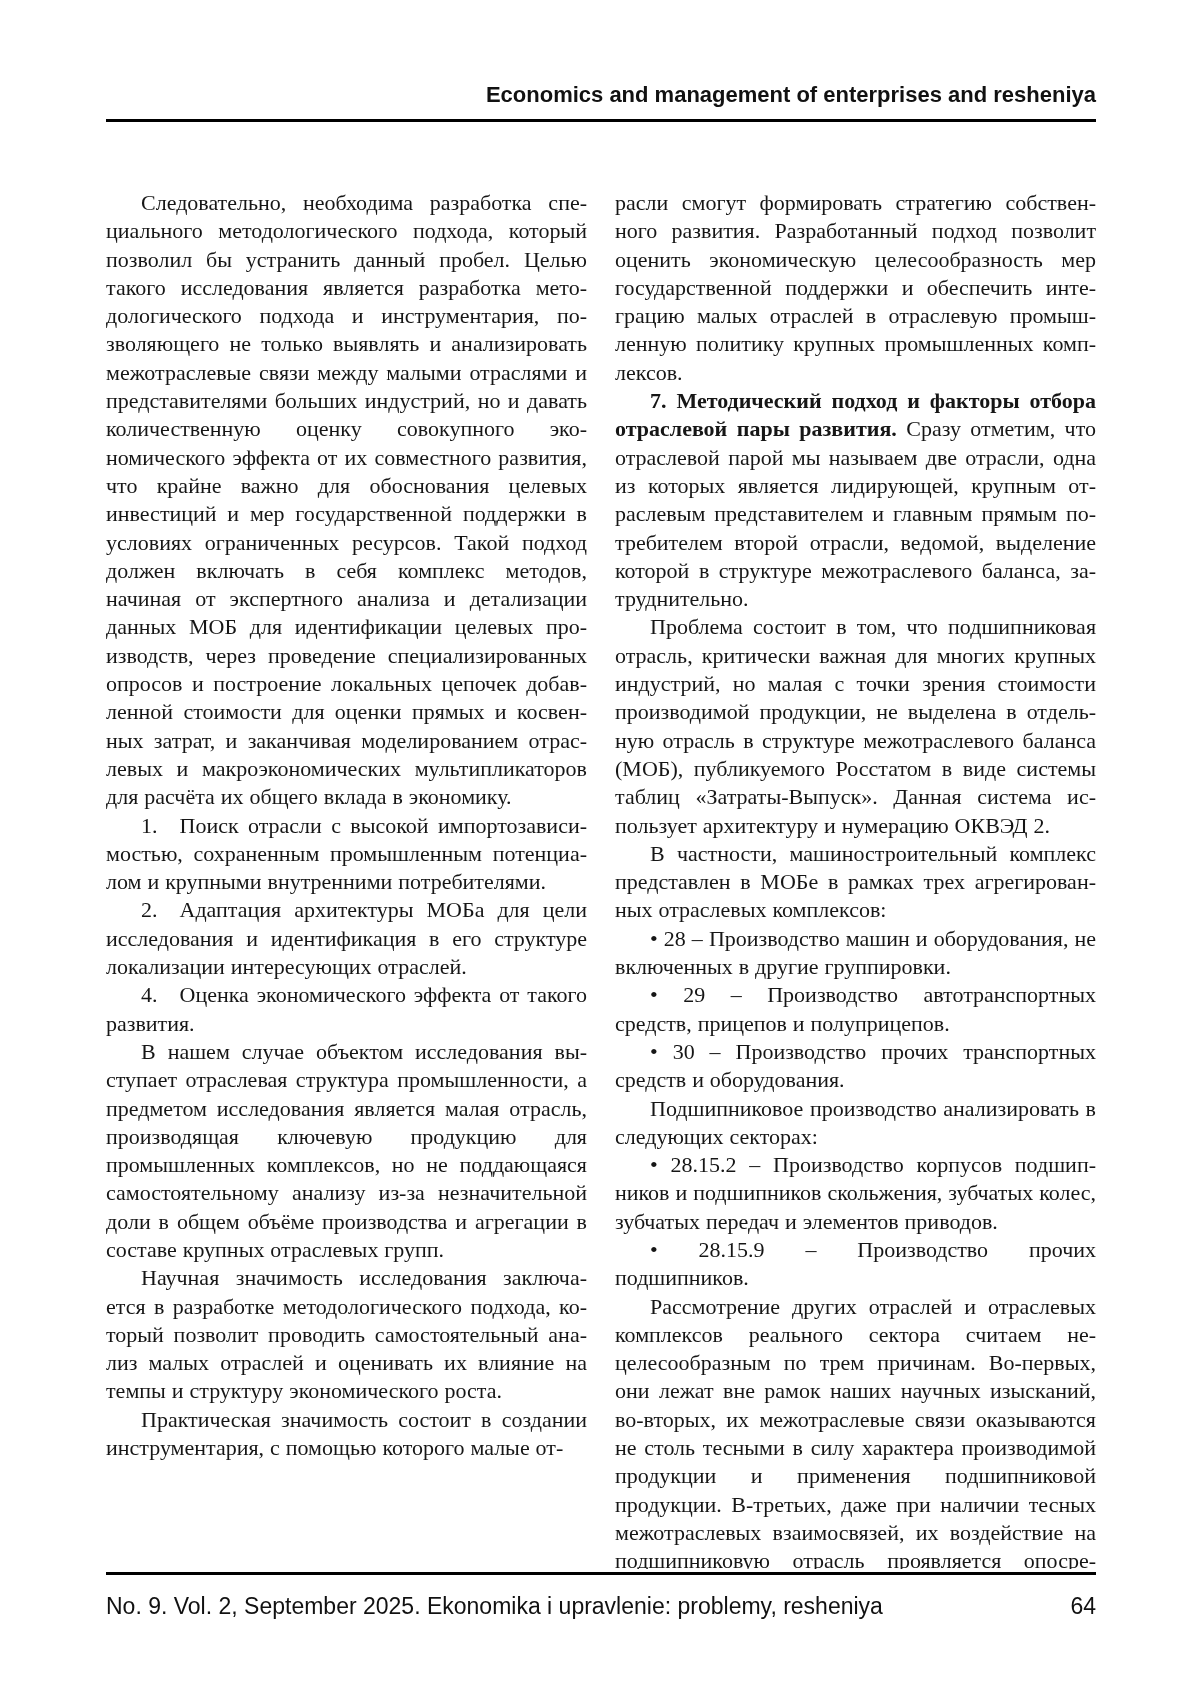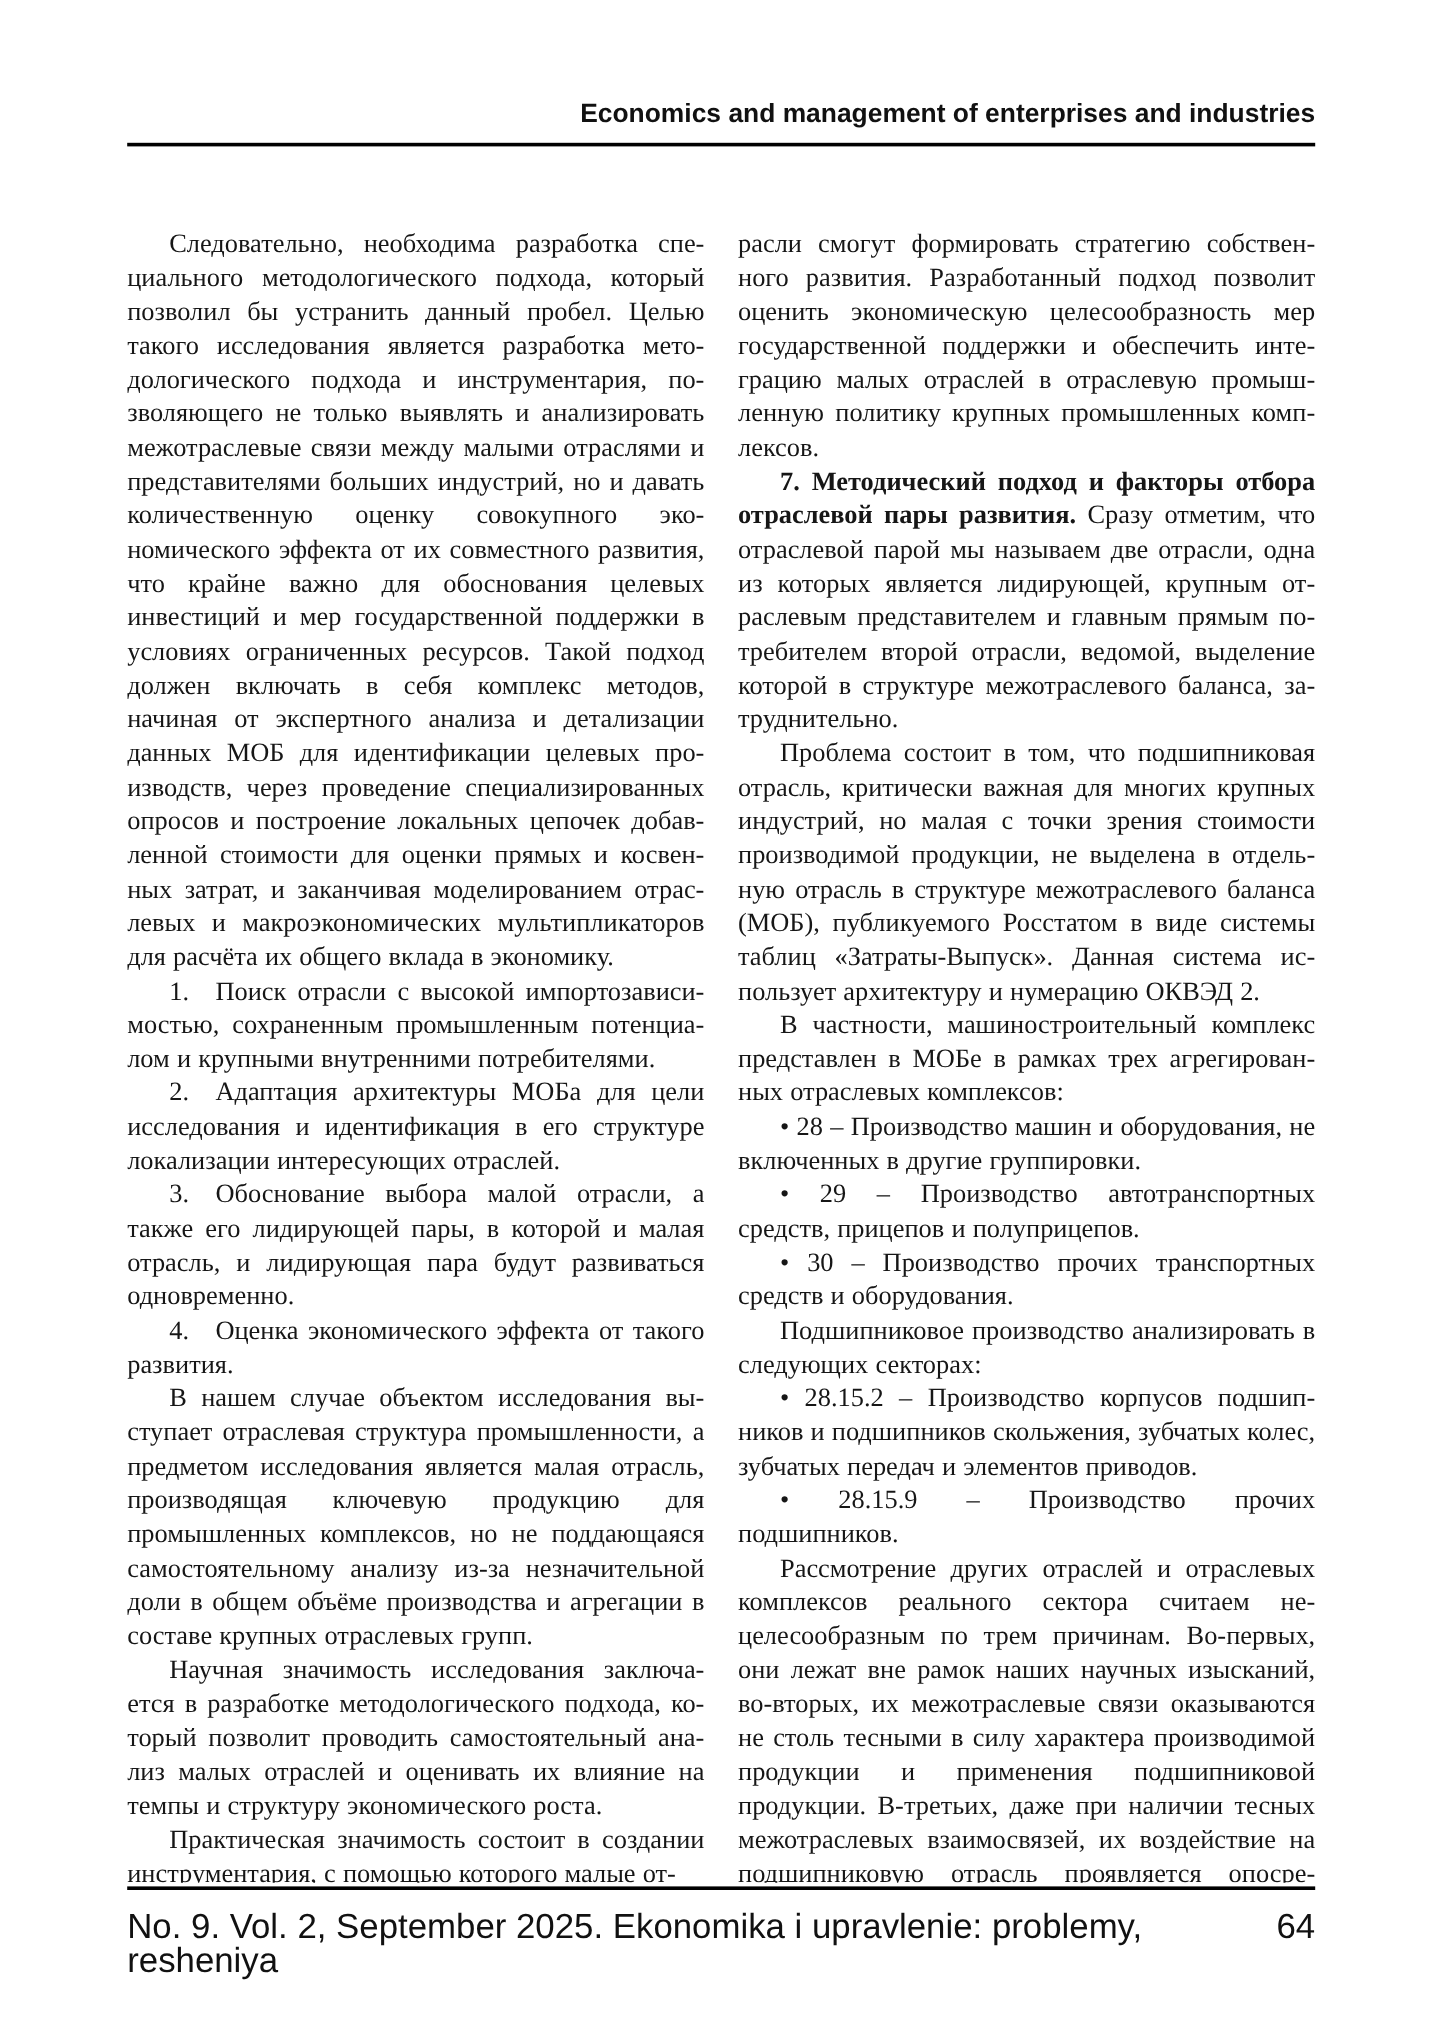--- a/index.html
+++ b/index.html
@@ -78,42 +78,41 @@
   }
   .footer {
     position: absolute;
     top: 1592px;
     left: 106px;
     width: 990px;
     display: flex;
     justify-content: space-between;
     align-items: baseline;
     font-family: "Liberation Sans", sans-serif;
-    font-size: 29px;
+    font-size: 23px;
     line-height: 28px;
     color: #111111;
   }
 </style>
 </head>
 <body>
 
 <div class="page">
 
   <div class="running-head">
-    <span>Economics and management of enterprises and industries</span>
+    <span>Economics and management of enterprises and resheniya</span>
   </div>
 
   <div class="head-rule"></div>
 
   <div class="content">
     <div class="col" id="col-left" lang="ru">
         <p class="">Следовательно, необходима разработка спе­циального методологического подхода, который позволил бы устранить данный пробел. Целью такого исследования является разработка мето­дологического подхода и инструментария, по­зволяющего не только выявлять и анализировать межотраслевые связи между малыми отраслями и представителями больших индустрий, но и да­вать количественную оценку совокупного эко­номического эффекта от их совместного разви­тия, что крайне важно для обоснования целевых инвестиций и мер государственной поддержки в условиях ограниченных ресурсов. Такой под­ход должен включать в себя комплекс методов, начиная от экспертного анализа и детализации данных МОБ для идентификации целевых про­изводств, через проведение специализированных опросов и построение локальных цепочек добав­ленной стоимости для оценки прямых и косвен­ных затрат, и заканчивая моделированием отрас­левых и макроэкономических мультипликаторов для расчёта их общего вклада в экономику.</p>
         <p class="">1. Поиск отрасли с высокой импортозависи­мостью, сохраненным промышленным потенциа­лом и крупными внутренними потребителями.</p>
         <p class="">2. Адаптация архитектуры МОБа для цели исследования и идентификация в его структу­ре локализации интересующих отраслей.</p>
-        <p class="">3. Обоснование выбора малой отрасли, а также его лидирующей пары, в которой и малая отрасль, и лидирующая пара будут развиваться одновременно.</p>
         <p class="">4. Оценка экономического эффекта от тако­го развития.</p>
         <p class="">В нашем случае объектом исследования вы­ступает отраслевая структура промышленности, а предметом исследования является малая от­расль, производящая ключевую продукцию для промышленных комплексов, но не поддающаяся самостоятельному анализу из-за незначительной доли в общем объёме производства и агрегации в составе крупных отраслевых групп.</p>
         <p class="">Научная значимость исследования заключа­ется в разработке методологического подхода, ко­торый позволит проводить самостоятельный ана­лиз малых отраслей и оценивать их влияние на темпы и структуру экономического роста.</p>
         <p class="">Практическая значимость состоит в создании инструментария, с помощью которого малые от-</p>
       </div>
     <div class="col" id="col-right" lang="ru">
         <p class="no-indent">расли смогут формировать стратегию собствен­ного развития. Разработанный подход позволит оценить экономическую целесообразность мер государственной поддержки и обеспечить инте­грацию малых отраслей в отраслевую промыш­ленную политику крупных промышленных комп­лексов.</p>
         <p class=""><b>7. Методический подход и факторы отбора отраслевой пары развития. </b>Сразу отметим, что отраслевой парой мы называем две отрасли, одна из которых является лидирующей, крупным от­раслевым представителем и главным прямым по­требителем второй отрасли, ведомой, выделение которой в структуре межотраслевого баланса, за­труднительно.</p>
         <p class="">Проблема состоит в том, что подшипниковая отрасль, критически важная для многих крупных индустрий, но малая с точки зрения стоимости производимой продукции, не выделена в отдель­ную отрасль в структуре межотраслевого баланса (МОБ), публикуемого Росстатом в виде системы таблиц «Затраты-Выпуск». Данная система ис­пользует архитектуру и нумерацию ОКВЭД 2.</p>
         <p class="">В частности, машиностроительный ком­плекс представлен в МОБе в рамках трех агрегирован­ных отраслевых комплексов:</p>

